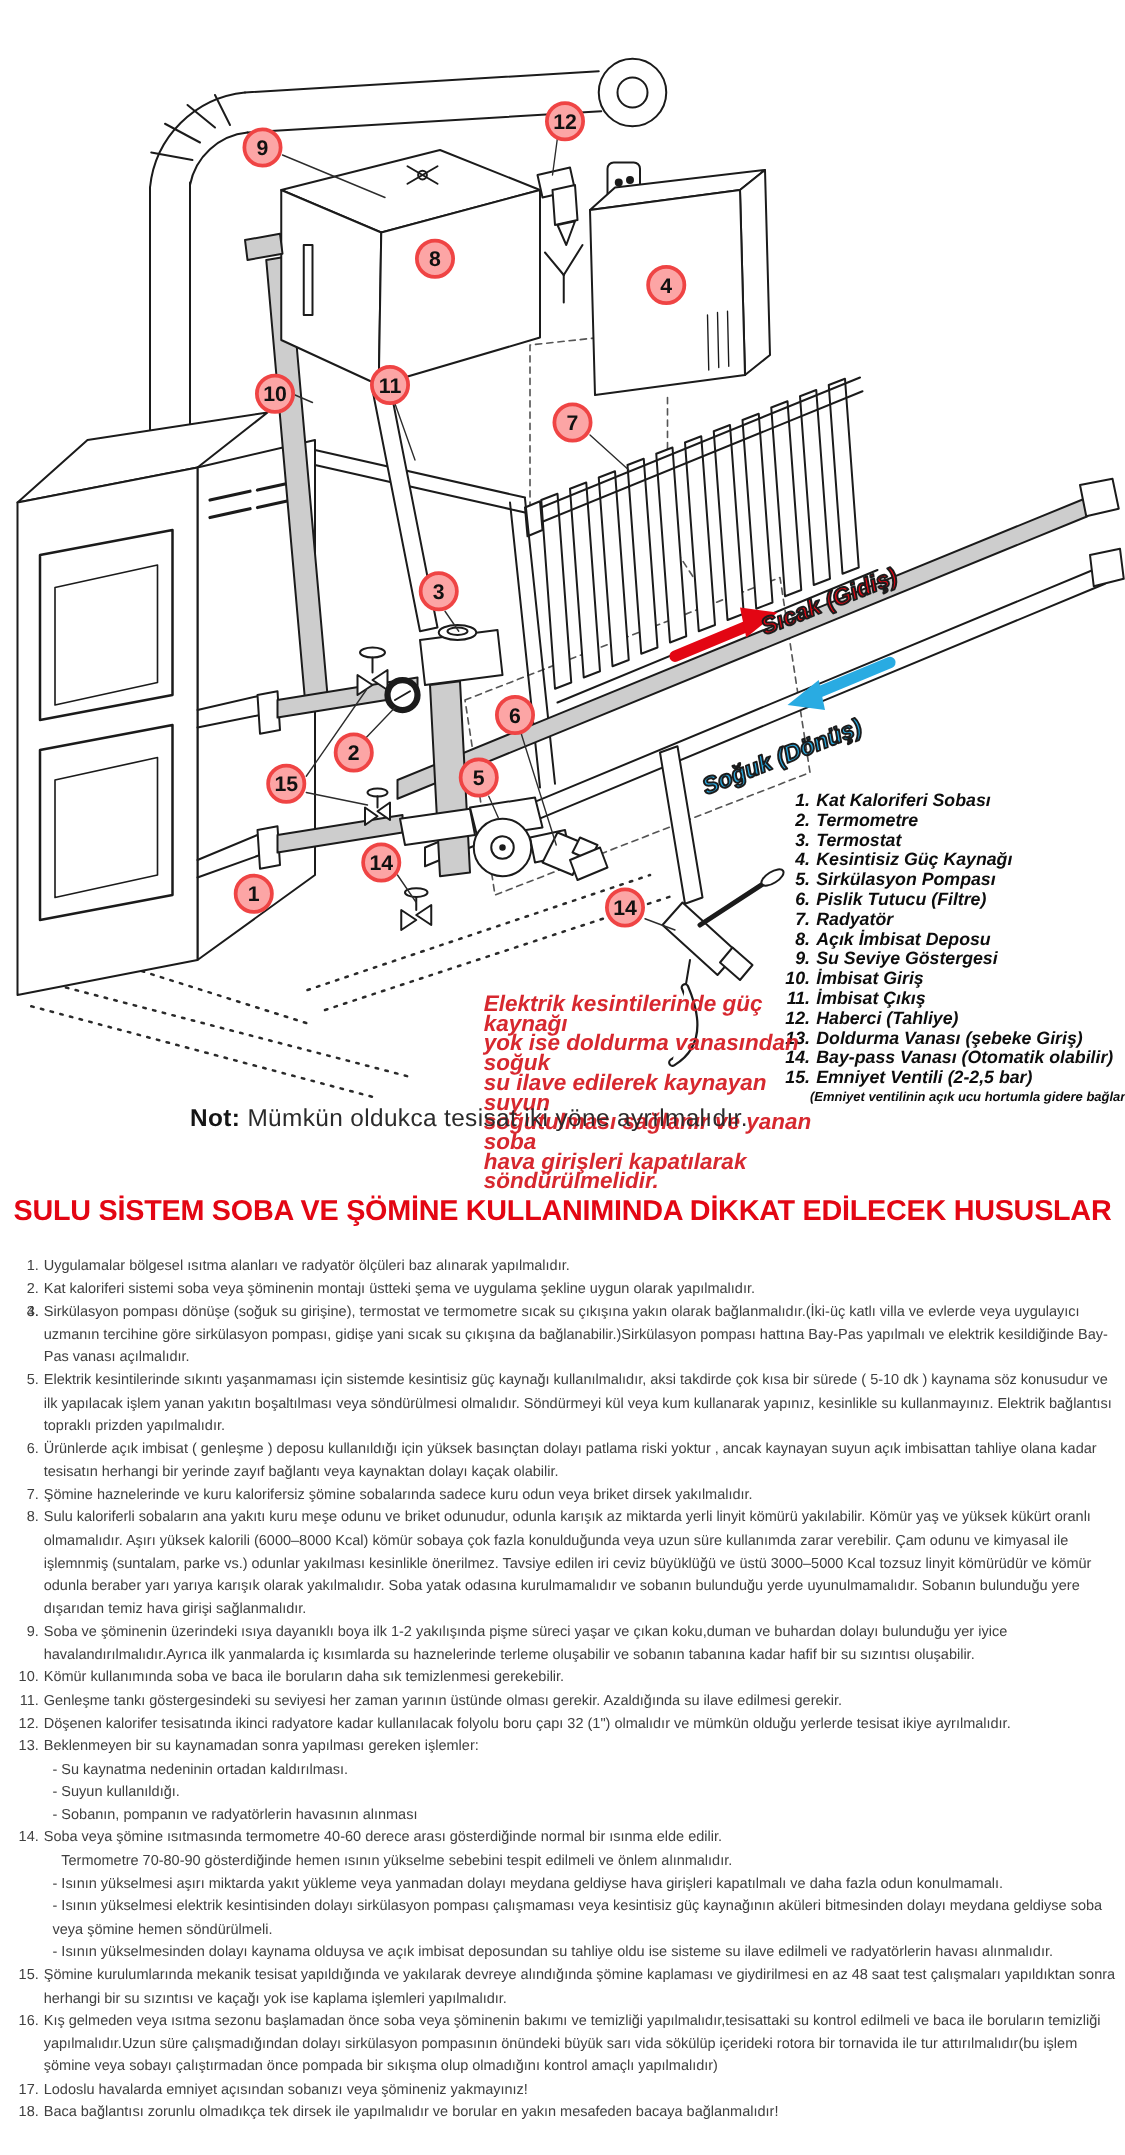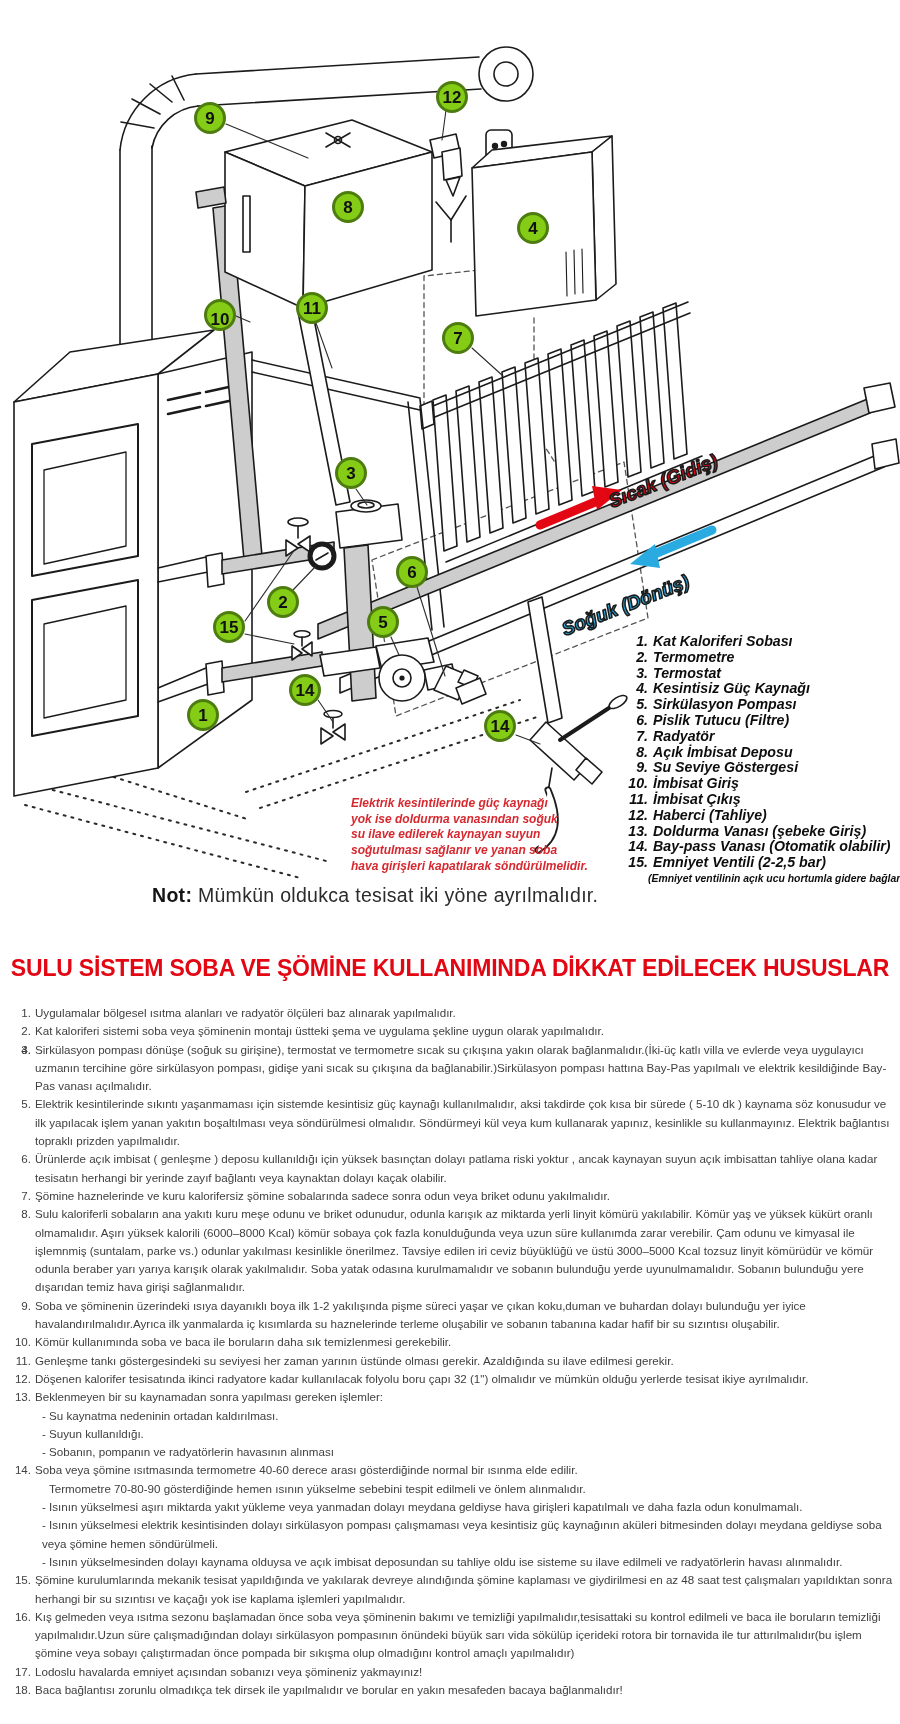--- a/index.html
+++ b/index.html
@@ -1,29 +1,29 @@
 <!DOCTYPE html>
 <html><head>
 <meta charset="utf-8">
 <style>
   html,body{margin:0;padding:0;background:#fff;}
   .page{position:relative;width:900px;height:1724px;background:#fff;overflow:hidden;
         font-family:"Liberation Sans",sans-serif;color:#222;}
   .diagram{position:absolute;left:0;top:0;width:900px;height:940px;}
   .diagram svg{position:absolute;left:0;top:0;}
-  .callout{position:absolute;width:32px;height:32px;border:3px solid #4d7c0f;border-radius:50%;
-           background:#84cc16;display:flex;align-items:center;justify-content:center;
+  .callout{position:absolute;width:32px;height:32px;border:3px solid #ef4444;border-radius:50%;
+           background:#fca5a5;display:flex;align-items:center;justify-content:center;
            font-weight:bold;font-size:17px;color:#111;box-sizing:border-box;line-height:1;}
   .legend{position:absolute;left:622px;top:634px;width:276px;
           font-style:italic;font-weight:bold;font-size:14.2px;line-height:15.8px;color:#0d0d0d;}
   .lg-row{position:relative;padding-left:31px;white-space:nowrap;}
   .lg-num{position:absolute;left:0;width:26px;text-align:right;}
   .lg-note{font-size:10.4px;line-height:12px;padding-left:26px;margin-top:2px;white-space:nowrap;}
-  .warning{position:absolute;left:351px;top:796px;width:270px;color:#d7282f;
-           font-style:italic;font-weight:bold;font-size:12px;line-height:15.7px;}
+  .warning{position:absolute;left:387px;top:796px;width:270px;color:#d7282f;
+           font-style:italic;font-weight:bold;font-size:18px;line-height:15.7px;}
   .notline{position:absolute;left:152px;top:884px;font-size:19.5px;color:#2b2b2b;letter-spacing:.3px;}
   .notline b{color:#151515;}
   .doc-title{position:absolute;left:0;top:955px;width:900px;text-align:center;
              font-weight:bold;font-size:23px;letter-spacing:-0.2px;color:#e30613;}
   .instructions{position:absolute;left:8px;top:1004px;width:886px;height:716px;overflow:hidden;
                 font-size:11.6px;line-height:18.3px;color:#404040;}
   .inst{position:relative;padding-left:27px;}
   .inum{position:absolute;left:0;width:23px;text-align:right;}
   .inst.sub{padding-left:34px;}
   .inst.sub2{padding-left:41px;}
@@ -277,21 +277,21 @@
       </div>
 
       <div class="callout" style="left: 332px; top: 191px;">
         <span>8</span>
       </div>
 
       <div class="callout" style="left: 194px; top: 102px;">
         <span>9</span>
       </div>
 
-      <div class="callout" style="left: 204px; top: 299px; align-items: flex-end;">
+      <div class="callout" style="left: 204px; top: 299px;">
         <span>10</span>
       </div>
 
       <div class="callout" style="left: 296px; top: 292px;">
         <span>11</span>
       </div>
 
       <div class="callout" style="left: 436px; top: 81px;">
         <span>12</span>
       </div>
@@ -428,21 +428,21 @@
 
       <div class="inst main">
         <span class="inum">5.</span><span class="itxt">Elektrik kesintilerinde sıkıntı yaşanmaması için sistemde  kesintisiz güç kaynağı kullanılmalıdır, aksi takdirde çok kısa bir sürede ( 5-10 dk ) kaynama söz konusudur ve ilk yapılacak işlem yanan yakıtın boşaltılması veya söndürülmesi olmalıdır. Söndürmeyi kül veya kum kullanarak yapınız, kesinlikle su kullanmayınız. Elektrik bağlantısı topraklı prizden yapılmalıdır.</span>
       </div>
 
       <div class="inst main">
         <span class="inum">6.</span><span class="itxt">Ürünlerde açık imbisat ( genleşme ) deposu kullanıldığı için yüksek basınçtan dolayı patlama riski yoktur , ancak kaynayan suyun açık imbisattan tahliye olana kadar tesisatın herhangi bir yerinde zayıf bağlantı veya kaynaktan dolayı kaçak olabilir.</span>
       </div>
 
       <div class="inst main">
-        <span class="inum">7.</span><span class="itxt">Şömine haznelerinde ve kuru kalorifersiz şömine sobalarında sadece sonra odun veya briket odunu yakılmalıdır.</span>
+        <span class="inum">7.</span><span class="itxt">Şömine haznelerinde ve kuru kalorifersiz şömine sobalarında sadece kuru odun veya briket dirsek yakılmalıdır.</span>
       </div>
 
       <div class="inst main">
         <span class="inum">8.</span><span class="itxt">Sulu kaloriferli sobaların ana yakıtı kuru meşe odunu ve briket odunudur, odunla karışık az miktarda yerli linyit kömürü yakılabilir. Kömür yaş ve yüksek kükürt oranlı olmamalıdır. Aşırı yüksek kalorili (6000–8000 Kcal)  kömür sobaya çok fazla konulduğunda veya uzun süre kullanımda zarar verebilir. Çam odunu ve kimyasal ile işlemnmiş (suntalam, parke vs.) odunlar yakılması  kesinlikle önerilmez. Tavsiye edilen iri ceviz büyüklüğü ve üstü 3000–5000 Kcal tozsuz  linyit kömürüdür ve kömür odunla beraber yarı yarıya karışık olarak yakılmalıdır. Soba yatak odasına kurulmamalıdır ve sobanın bulunduğu yerde uyunulmamalıdır. Sobanın bulunduğu yere dışarıdan temiz hava girişi sağlanmalıdır.</span>
       </div>
 
       <div class="inst main">
         <span class="inum">9.</span><span class="itxt">Soba ve şöminenin üzerindeki ısıya dayanıklı boya ilk 1-2 yakılışında pişme süreci yaşar ve çıkan koku,duman ve buhardan dolayı bulunduğu yer iyice havalandırılmalıdır.Ayrıca ilk yanmalarda iç kısımlarda su haznelerinde terleme oluşabilir ve sobanın tabanına kadar hafif bir  su sızıntısı oluşabilir.</span>
       </div>
 

